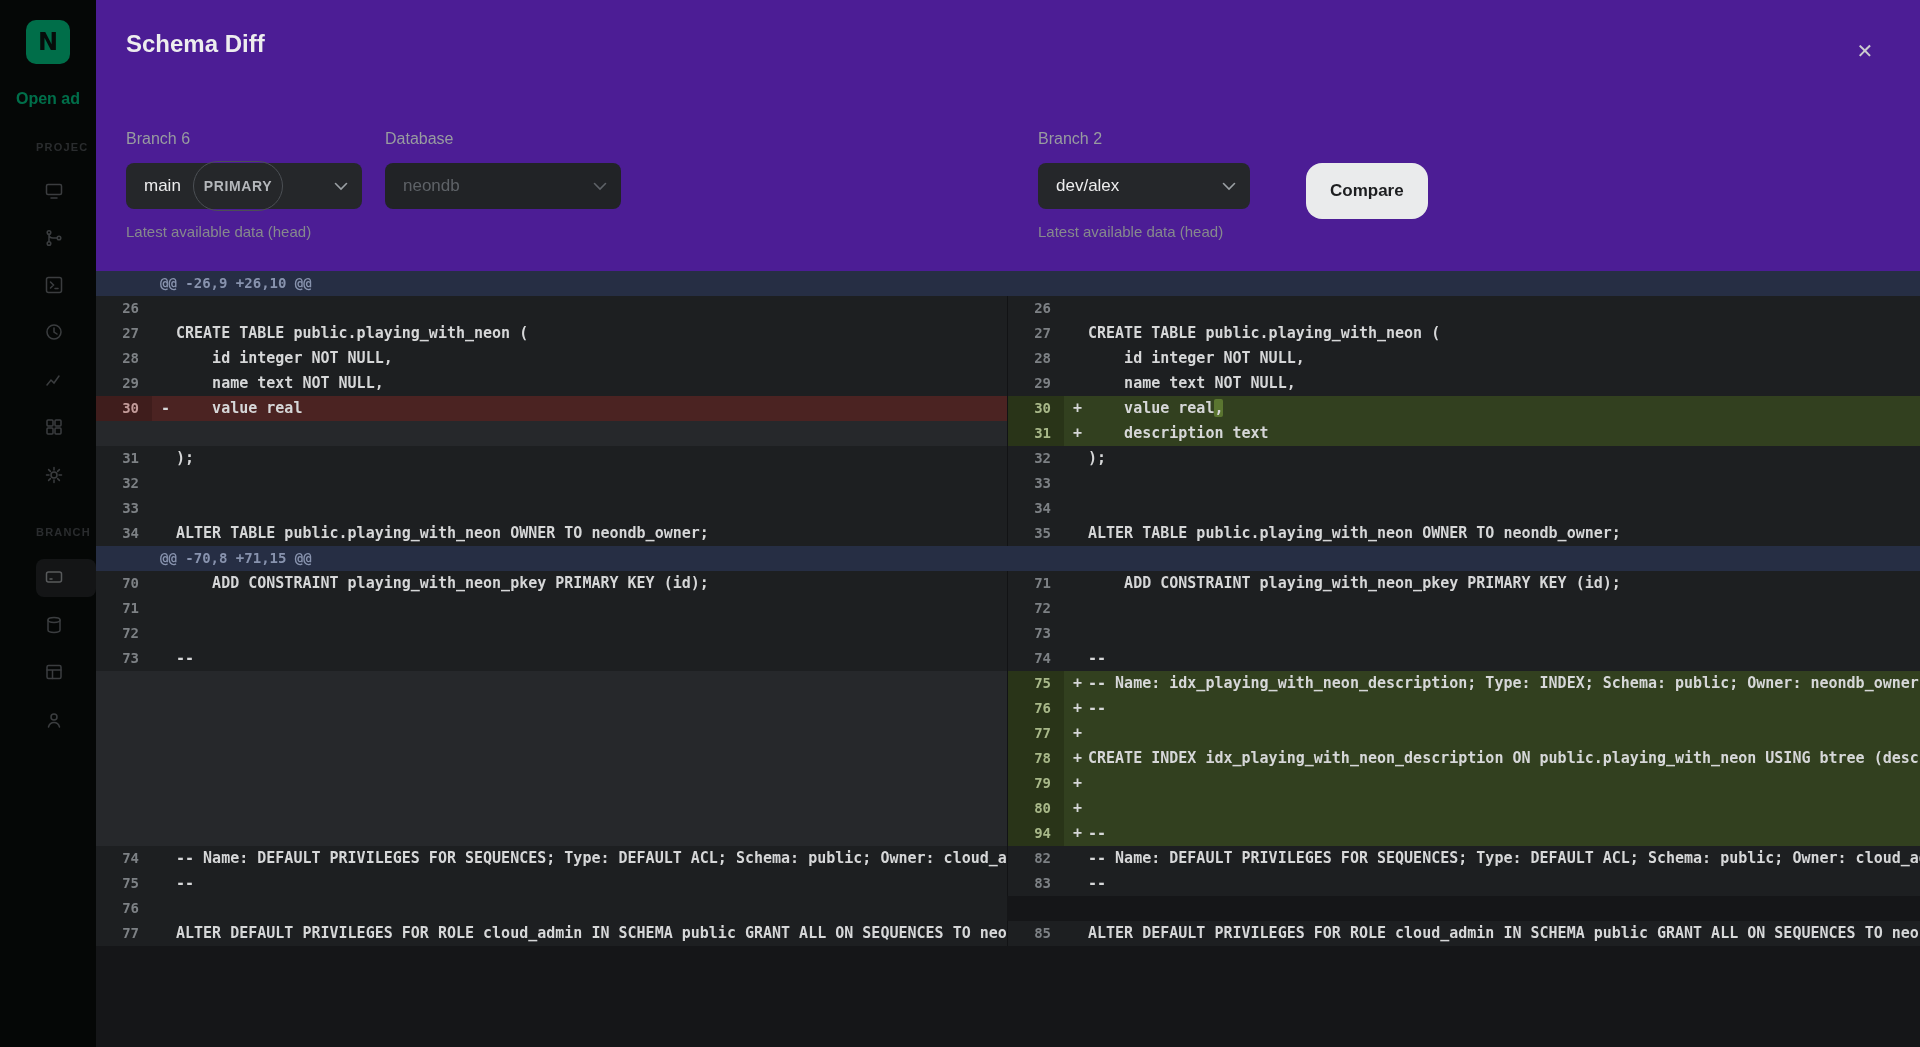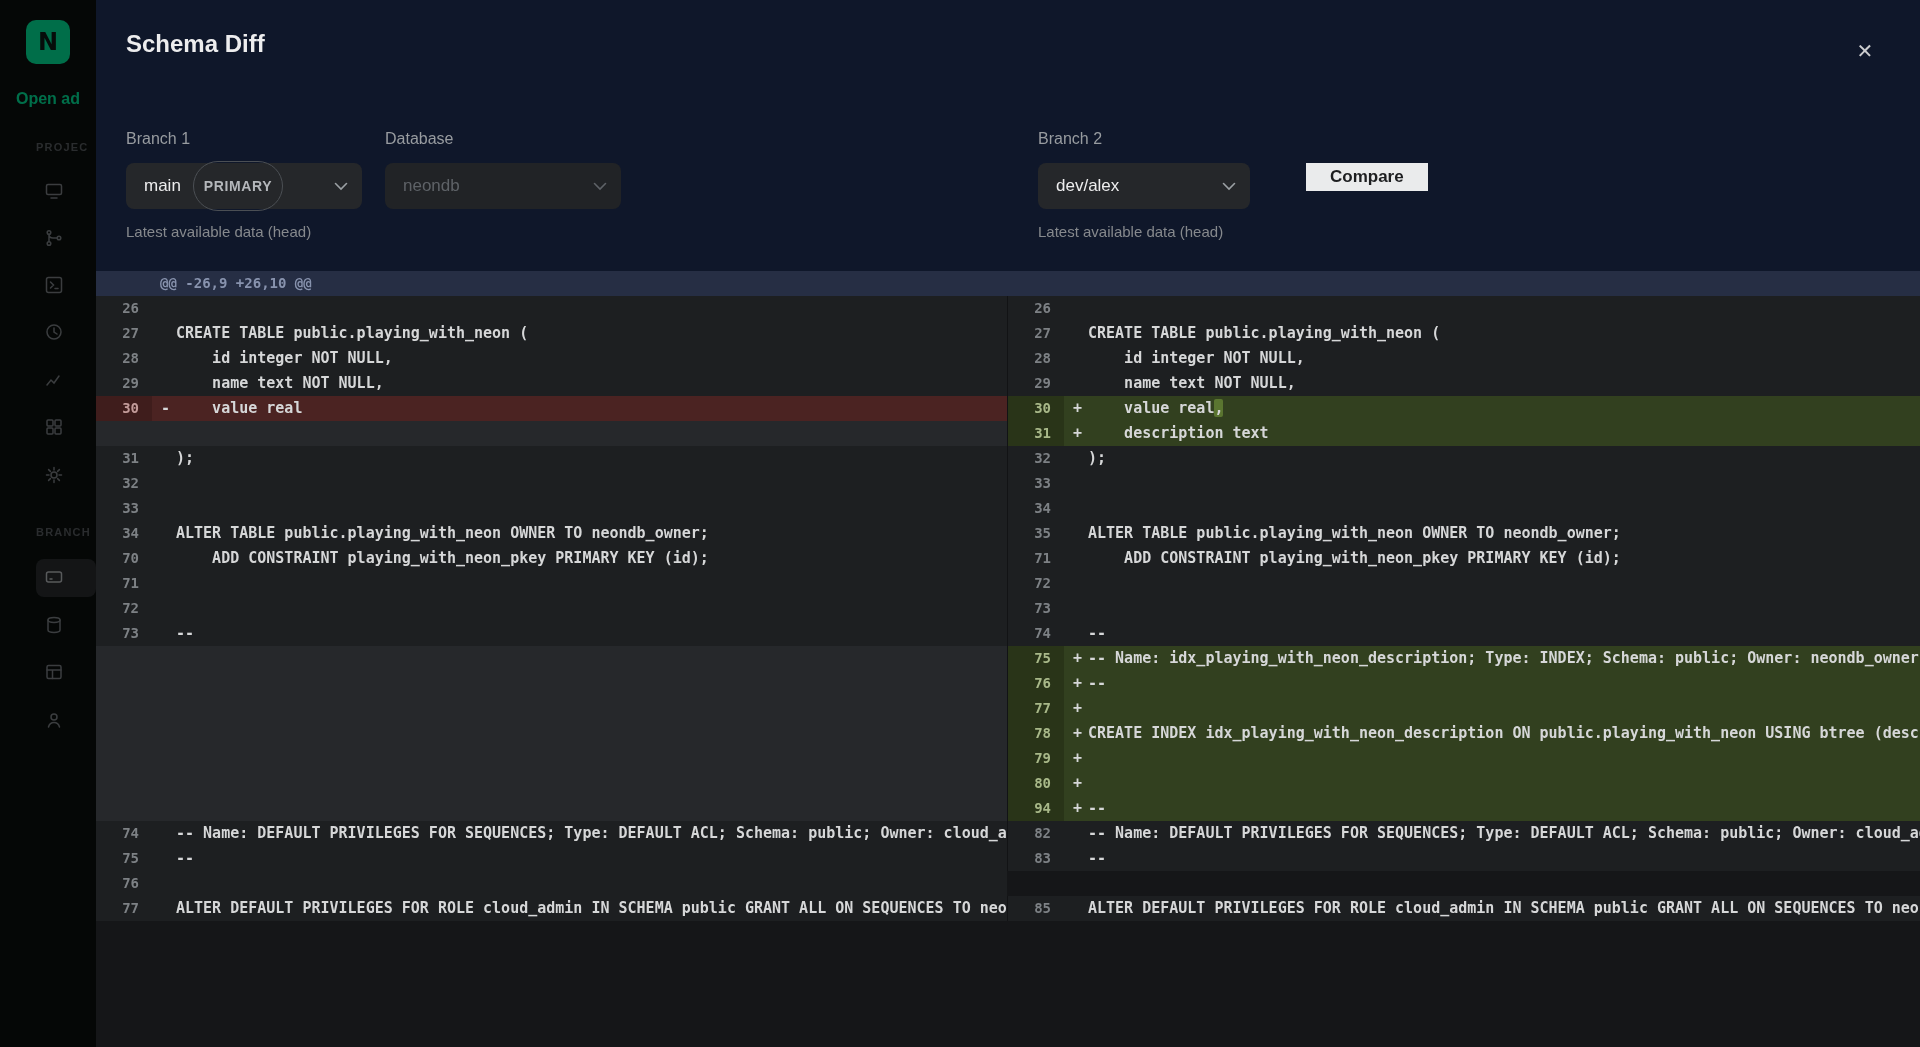--- a/index.html
+++ b/index.html
@@ -20,43 +20,43 @@
                    color:#585d60; font-size:11px; font-weight:bold; letter-spacing:1.2px; }
   .side-item { position:absolute; left:44px; width:22px; height:22px; color:#7b8084; cursor:pointer; }
   .side-item svg { width:20px; height:20px; display:block; }
   .side-pill { position:absolute; left:36px; top:559px; width:60px; height:38px; background:#2a2d2f; border-radius:8px; }
   .side-pill .side-item { left:8px; top:8px; position:absolute; color:#b9bcbf; }
 
   
   .overlay { position:absolute; inset:0; background:rgba(0,0,0,0.52); z-index:5; }
 
   
-  .modal { position:absolute; left:96px; top:0; right:0; bottom:0; background:#0f172a; z-index:10; }
+  .modal { position:absolute; left:96px; top:0; right:0; bottom:0; background:#4c1d95; z-index:10; }
   .modal-title { position:absolute; left:30px; top:30px; font-size:24px; font-weight:600; color:#ededee; }
   .close-btn { position:absolute; right:36px; top:32px; width:38px; height:38px; border-radius:8px;
                display:flex; align-items:center; justify-content:center; cursor:pointer; }
   .close-btn span { color:#cccdcf; font-size:20px; line-height:1; }
 
   .field-label { position:absolute; top:130px; font-size:16px; color:#989ca0; }
   #lbl-b1 { left:30px; } #lbl-db { left:289px; } #lbl-b2 { left:942px; }
 
   .select { position:absolute; top:163px; height:46px; background:#25272a; border-radius:8px;
             display:flex; align-items:center; padding:0 14px 0 18px; gap:12px; cursor:pointer; }
   #sel-b1 { left:30px; width:236px; }
   #sel-db { left:289px; width:236px; background:#212326; }
   #sel-b2 { left:942px; width:212px; }
   .select .value { font-size:17px; color:#ededee; white-space:nowrap; }
   .select.disabled .value, .select.disabled .chevron { color:#5e6267; }
   .badge { font-size:14px; font-weight:bold; letter-spacing:0.6px; color:#b4b7bb;
            border:1px solid #4b4f54; border-radius:999px; padding:16px 10px; white-space:nowrap; }
   .chevron { margin-left:auto; color:#9ba0a4; display:flex; }
 
-  .compare-btn { position:absolute; left:1210px; top:163px; height:28px; padding:0 24px;
+  .compare-btn { position:absolute; left:1210px; top:163px; height:56px; padding:0 24px;
                  background:#eaebec; color:#1d1e20; font-size:17px; font-weight:600;
-                 border:none; border-radius:0; cursor:pointer; font-family:"Liberation Sans", sans-serif; }
+                 border:none; border-radius:16px; cursor:pointer; font-family:"Liberation Sans", sans-serif; }
 
   .meta { position:absolute; top:223px; font-size:15px; color:#86898d; }
   #meta-b1 { left:30px; } #meta-b2 { left:942px; }
 
   
   .diff-wrap { position:absolute; left:0; right:0; top:271px; bottom:0; background:#151618; overflow:hidden;
                font-family:"DejaVu Sans Mono", monospace; font-size:15px; color:#d6d7d8;font-weight:bold; }
   .drow { display:flex; height:25px; line-height:25px; }
   .drow.hunk { background:#262e44; color:#8893ae; padding-left:64px; font-size:14px; white-space:pre; }
   .cell { display:flex; height:25px; background:#1d1f21; }
@@ -158,21 +158,21 @@
 </div>
 
 <div class="overlay"></div>
 
 <div class="modal">
   <div class="modal-title">Schema Diff</div>
   <div class="close-btn">
     <span>✕</span>
   </div>
 
-  <div class="field-label" id="lbl-b1">Branch 1</div>
+  <div class="field-label" id="lbl-b1">Branch 6</div>
   <div class="field-label" id="lbl-db">Database</div>
   <div class="field-label" id="lbl-b2">Branch 2</div>
 
   <div class="select" id="sel-b1">
     <span class="value">main</span>
     <span class="badge">PRIMARY</span>
     <span class="chevron">
       <svg width="14" height="9" viewBox="0 0 14 9" fill="none" stroke="currentColor" stroke-width="1.6" stroke-linecap="round">
           <path d="M1.5 1.5L7 7l5.5-5.5"></path>
         </svg>
@@ -317,20 +317,21 @@
           <span class="gutter">34</span>
           <span class="marker"></span>
           <span class="code">ALTER TABLE public.playing_with_neon OWNER TO neondb_owner;</span>
         </div>
         <div class="cell right ctx">
           <span class="gutter">35</span>
           <span class="marker"></span>
           <span class="code">ALTER TABLE public.playing_with_neon OWNER TO neondb_owner;</span>
         </div>
       </div>
+      <div class="drow hunk">@@ -70,8 +71,15 @@</div>
       <div class="drow">
         <div class="cell left ctx">
           <span class="gutter">70</span>
           <span class="marker"></span>
           <span class="code">    ADD CONSTRAINT playing_with_neon_pkey PRIMARY KEY (id);</span>
         </div>
         <div class="cell right ctx">
           <span class="gutter">71</span>
           <span class="marker"></span>
           <span class="code">    ADD CONSTRAINT playing_with_neon_pkey PRIMARY KEY (id);</span>

